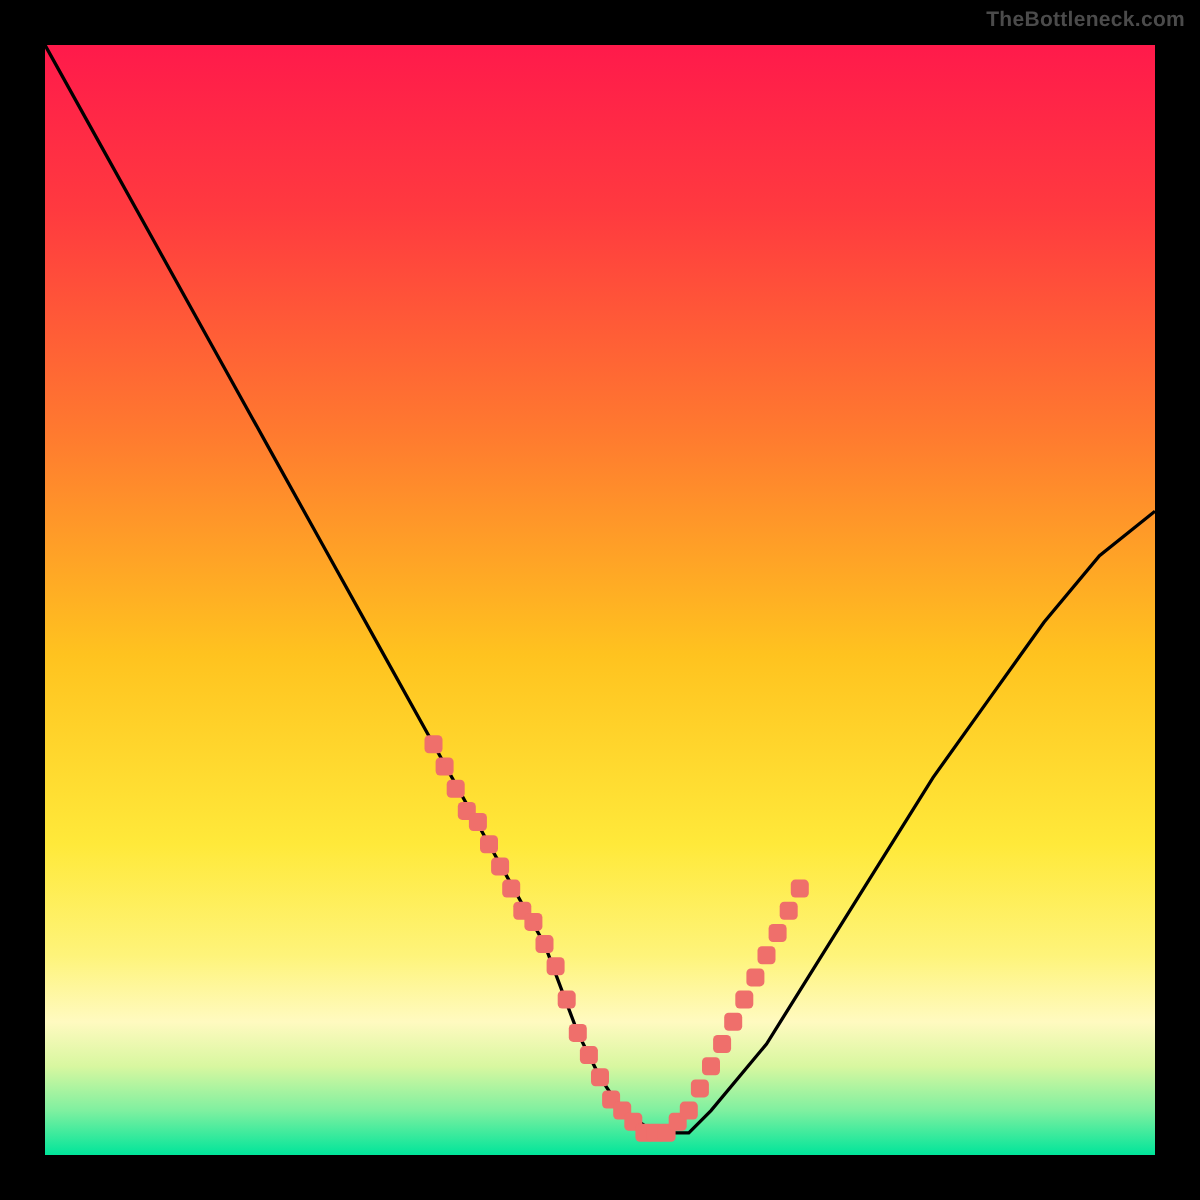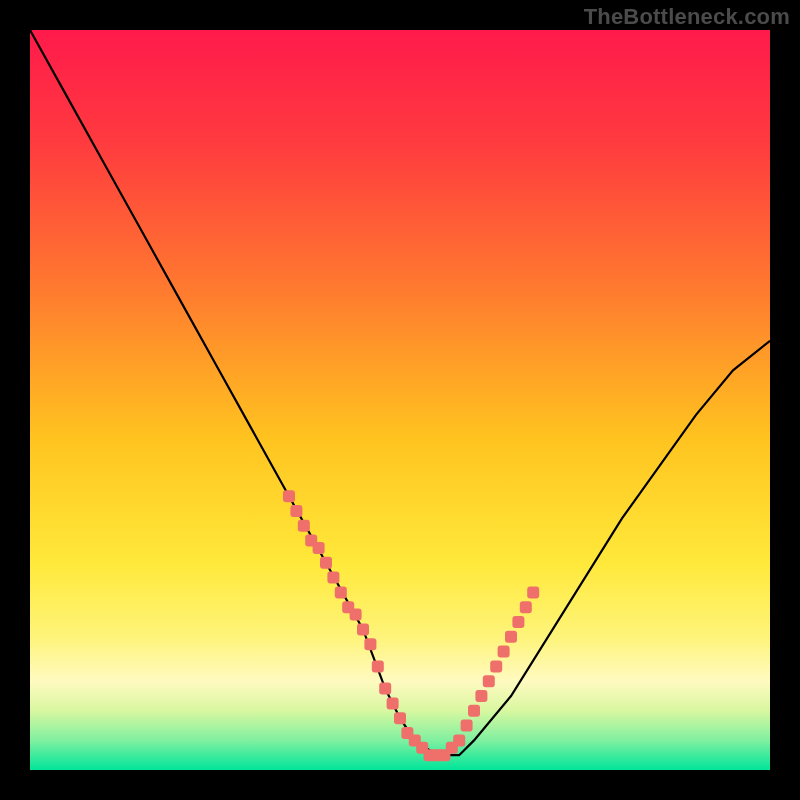--- a/index.html
+++ b/index.html
@@ -15,21 +15,21 @@
     position: relative;
     width: 800px;
     height: 800px;
     background: #000000;
   }
   .watermark {
     position: absolute;
     top: 4px;
     right: 10px;
     color: #4b4b4b;
-    font-size: 22px;
+    font-size: 14px;
     font-weight: 600;
     letter-spacing: 0.2px;
     z-index: 5;
     user-select: none;
   }
   .plot-area {
     position: absolute;
     left: 30px;
     top: 30px;
     width: 740px;

